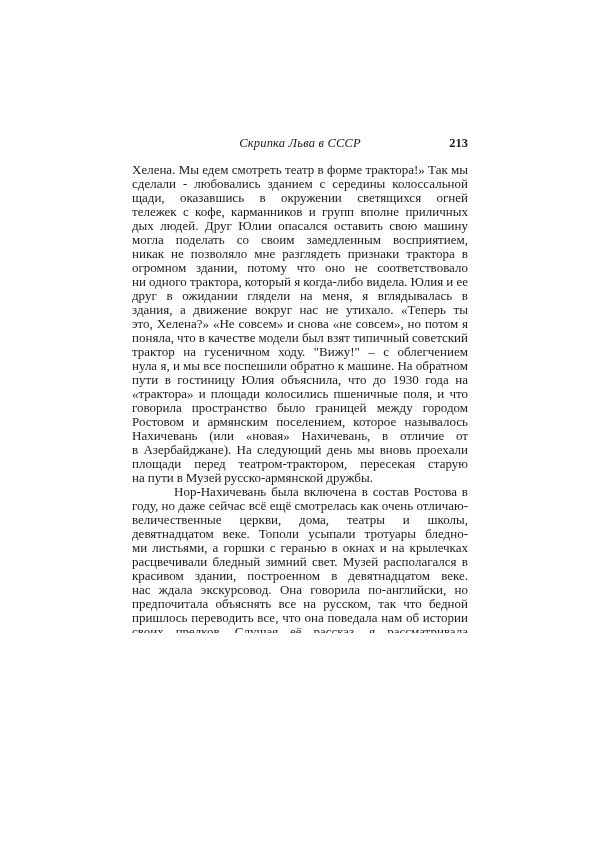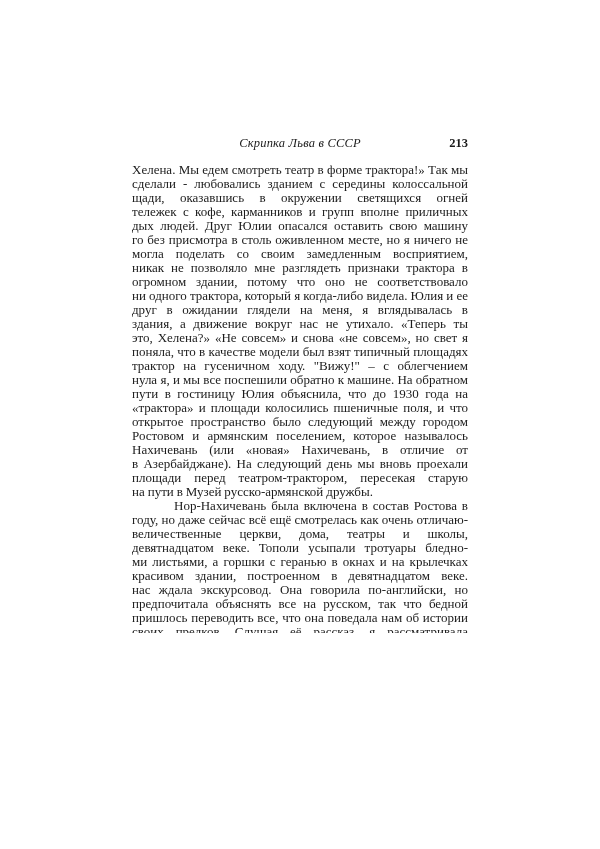--- a/index.html
+++ b/index.html
@@ -72,46 +72,46 @@
     <div class="header-title">Скрипка Льва в СССР</div>
     <div class="page-number">213</div>
   </div>
   <div class="text-block">
       <div class="paragraph">
         <div class="line">Хелена. Мы едем смотреть театр в форме трактора!» Так мы и</div>
         <div class="line">сделали - любовались зданием с середины колоссальной пло-</div>
         <div class="line">щади, оказавшись в окружении светящихся огней автомобилей,</div>
         <div class="line">тележек с кофе, карманников и групп вполне приличных моло-</div>
         <div class="line">дых людей. Друг Юлии опасался оставить свою машину надол-</div>
-        <div class="line">го без присмотра в столь оживленном месте, но я ничего не</div>
         <div class="line">могла поделать со своим замедленным восприятием, которое</div>
         <div class="line">никак не позволяло мне разглядеть признаки трактора в</div>
         <div class="line">огромном здании, потому что оно не соответствовало профилю</div>
         <div class="line">ни одного трактора, который я когда-либо видела. Юлия и ее</div>
         <div class="line">друг в ожидании глядели на меня, я вглядывалась в очертания</div>
         <div class="line">здания, а движение вокруг нас не утихало. «Теперь ты видишь</div>
-        <div class="line">это, Хелена?» «Не совсем» и снова «не совсем», но свет я</div>
-        <div class="line">поняла, что в качестве модели был взят типичный площадях</div>
+        <div class="line">это, Хелена?» «Не совсем» и снова «не совсем», но потом я</div>
+        <div class="line">поняла, что в качестве модели был взят типичный советский</div>
         <div class="line">трактор на гусеничном ходу. "Вижу!" – с облегчением восклик-</div>
         <div class="line">нула я, и мы все поспешили обратно к машине. На обратном</div>
         <div class="line">пути в гостиницу Юлия объяснила, что до 1930 года на месте</div>
         <div class="line">«трактора» и площади колосились пшеничные поля, и что это</div>
-        <div class="line">открытое пространство было следующий между городом</div>
+        <div class="line">говорила пространство было границей между городом</div>
         <div class="line">Ростовом и армянским поселением, которое называлось Нор-</div>
         <div class="line">Нахичевань (или «новая» Нахичевань, в отличие от Нахичевани</div>
         <div class="line">в Азербайджане). На следующий день мы вновь проехали по</div>
         <div class="line">площади перед театром-трактором, пересекая старую границу</div>
         <div class="line no-justify">на пути в Музей русско-армянской дружбы.</div>
       </div>
       <div class="paragraph">
         <div class="line indent">Нор-Нахичевань была включена в состав Ростова в 1928</div>
         <div class="line">году, но даже сейчас всё ещё смотрелась как очень отличаю-</div>
         <div class="line">величественные церкви, дома, театры и школы, построенные в</div>
         <div class="line">девятнадцатом веке. Тополи усыпали тротуары бледно-желты-</div>
         <div class="line">ми листьями, а горшки с геранью в окнах и на крылечках домов</div>
+        <div class="line">расцвечивали бледный зимний свет. Музей располагался в</div>
         <div class="line">красивом здании, построенном в девятнадцатом веке. Внутри</div>
         <div class="line">нас ждала экскурсовод. Она говорила по-английски, но</div>
         <div class="line">предпочитала объяснять все на русском, так что бедной Юлии</div>
         <div class="line">пришлось переводить все, что она поведала нам об истории</div>
         <div class="line">своих предков. Слушая её рассказ, я рассматривала портреты</div>
       </div>
     </div>
 </div>
 
 </body></html>

